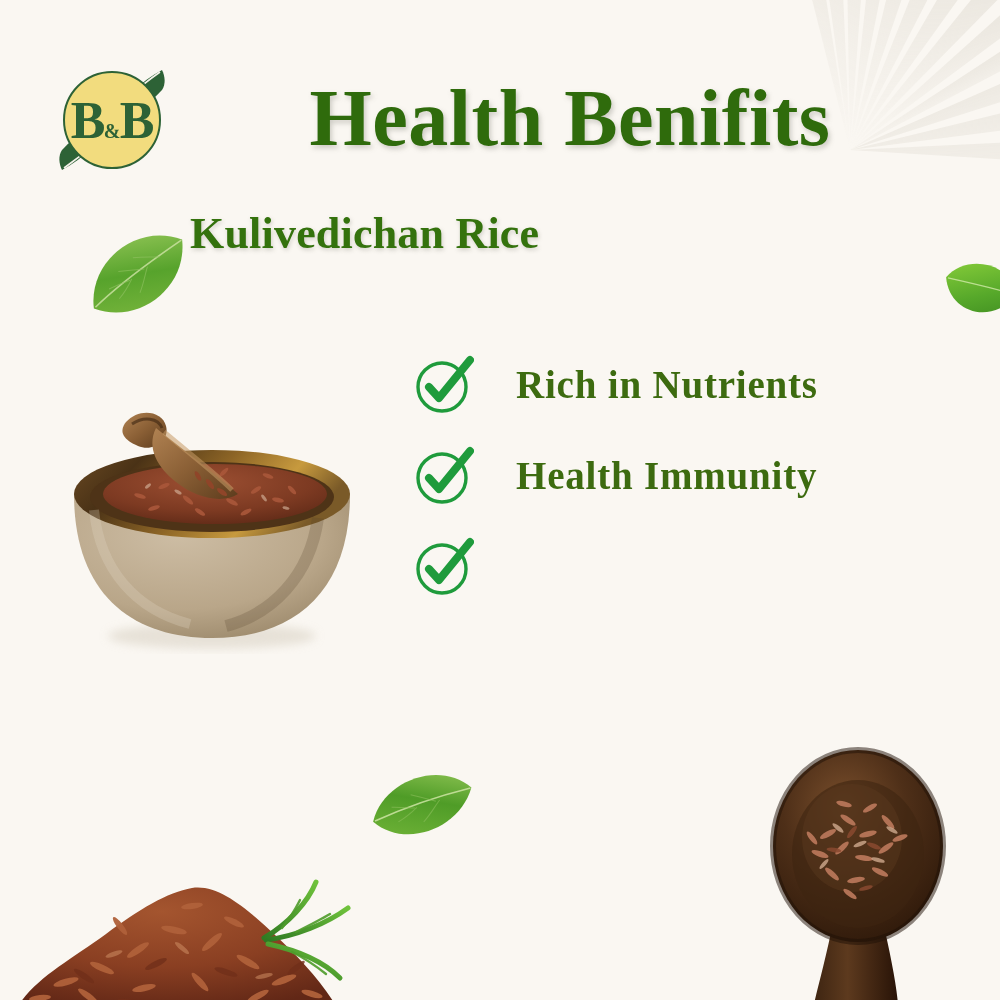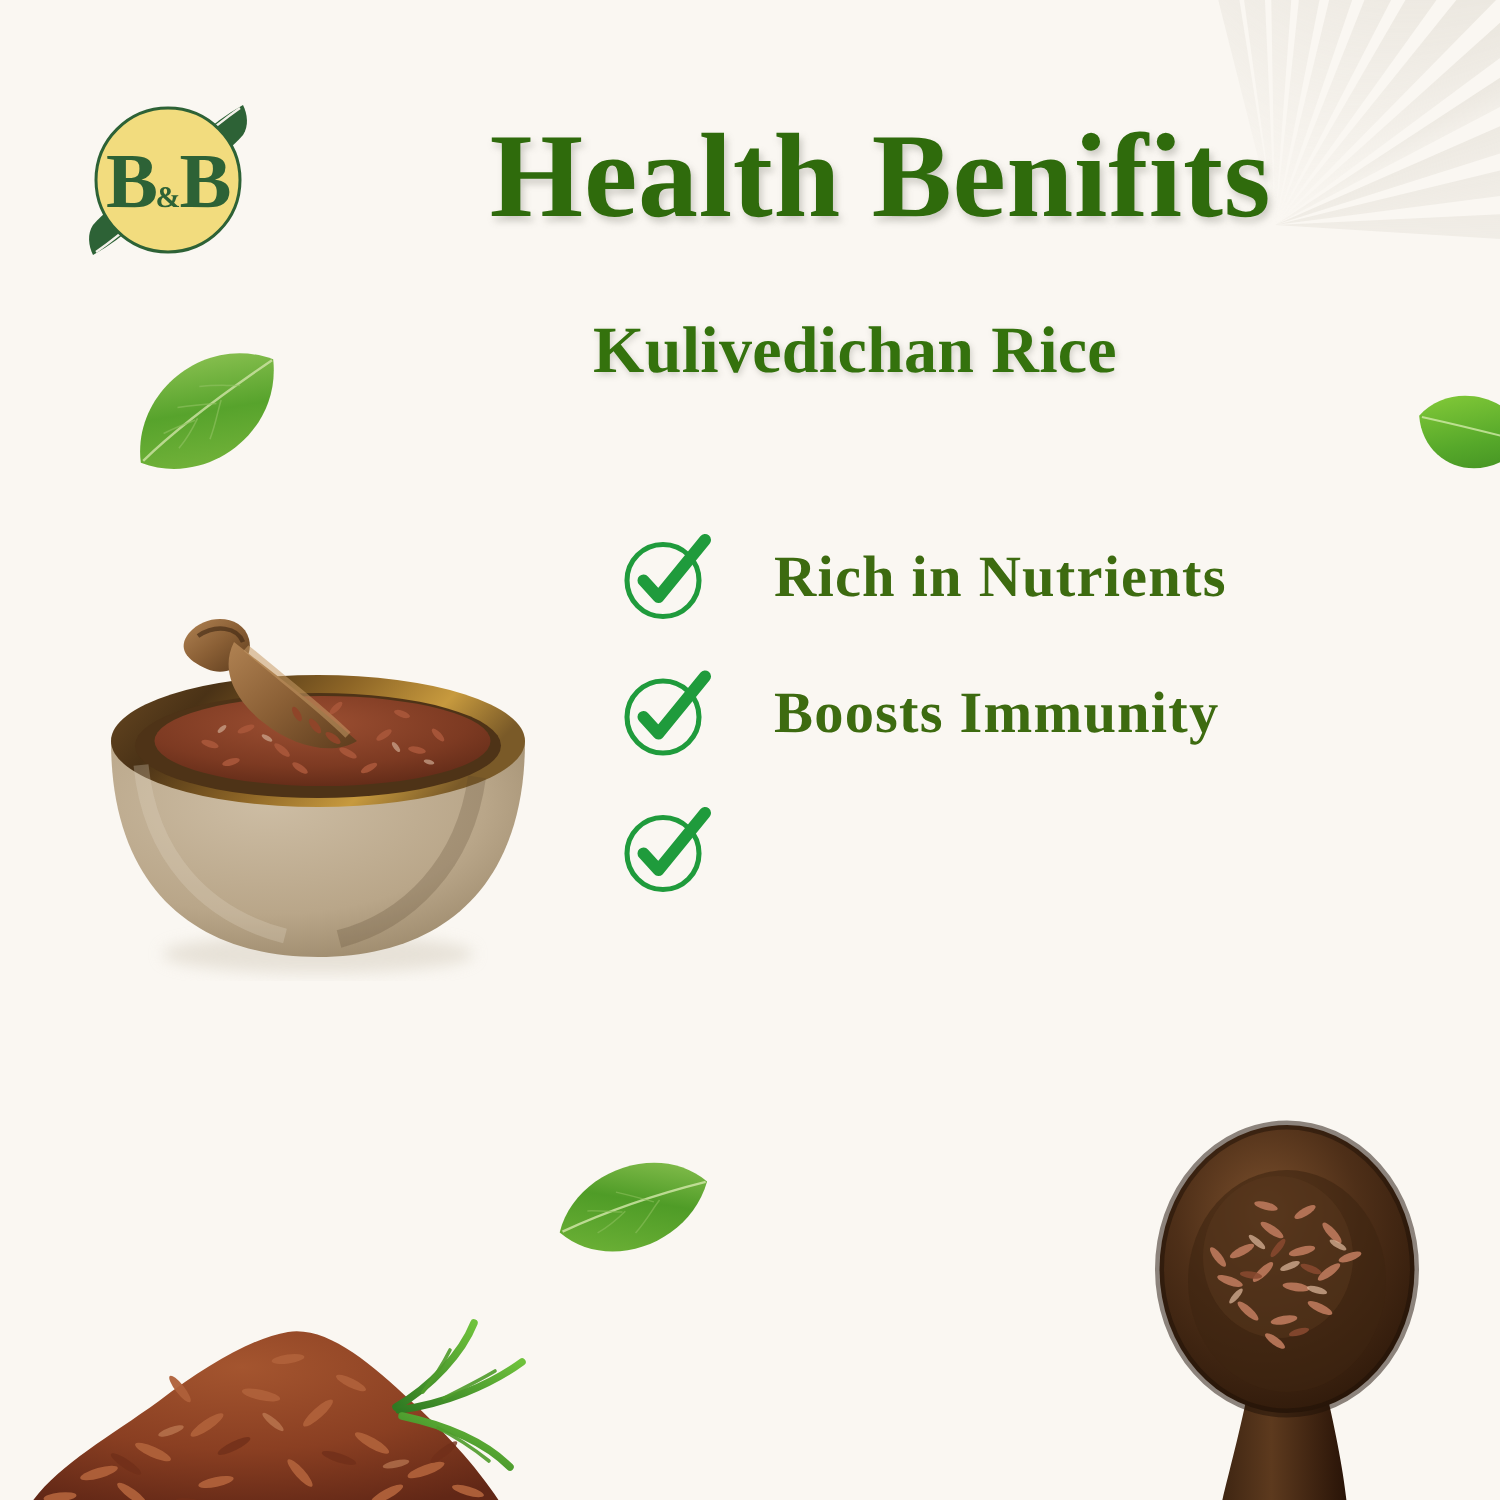--- a/index.html
+++ b/index.html
@@ -32,38 +32,37 @@
     position: absolute;
     left: 44px;
     top: 52px;
     width: 136px;
     height: 136px;
   }
 
   
   .title {
     position: absolute;
-    left: 207px;
+    left: 190px;
     top: 78px;
     width: 760px;
     text-align: center;
     font-size: 80px;
     line-height: 1.0;
     font-weight: bold;
     color: #2f6b0c;
     letter-spacing: 0.5px;
     text-shadow: 2px 3px 5px rgba(120,120,110,0.35);
     white-space: nowrap;
   }
   .subtitle {
     position: absolute;
     left: 190px;
     top: 212px;
     width: 760px;
-    text-align: center;
     font-size: 44px;
     line-height: 1.0;
     font-weight: bold;
     color: #34720d;
     letter-spacing: 0.2px;
     text-shadow: 1px 2px 4px rgba(120,120,110,0.32);
     white-space: nowrap;
   }
 
   
@@ -169,21 +168,21 @@
       </svg>
       <div class="benefit-text">Rich in Nutrients</div>
     </div>
 
 
     <div class="benefit-item">
       <svg class="check-icon" viewBox="0 0 62 62">
         <circle cx="30" cy="33" r="24" fill="none" stroke="#1f9b3c" stroke-width="3.4"></circle>
         <path d="M17 33 L27 44 L58 6" fill="none" stroke="#1f9b3c" stroke-width="8" stroke-linecap="round" stroke-linejoin="round"></path>
       </svg>
-      <div class="benefit-text">Boosts Immunity</div>
+      <div class="benefit-text">Health Immunity</div>
     </div>
 
     <div class="benefit-item">
       <svg class="check-icon" viewBox="0 0 62 62">
         <circle cx="30" cy="33" r="24" fill="none" stroke="#1f9b3c" stroke-width="3.4"></circle>
         <path d="M17 33 L27 44 L58 6" fill="none" stroke="#1f9b3c" stroke-width="8" stroke-linecap="round" stroke-linejoin="round"></path>
       </svg>
     </div>
 
   </div>

